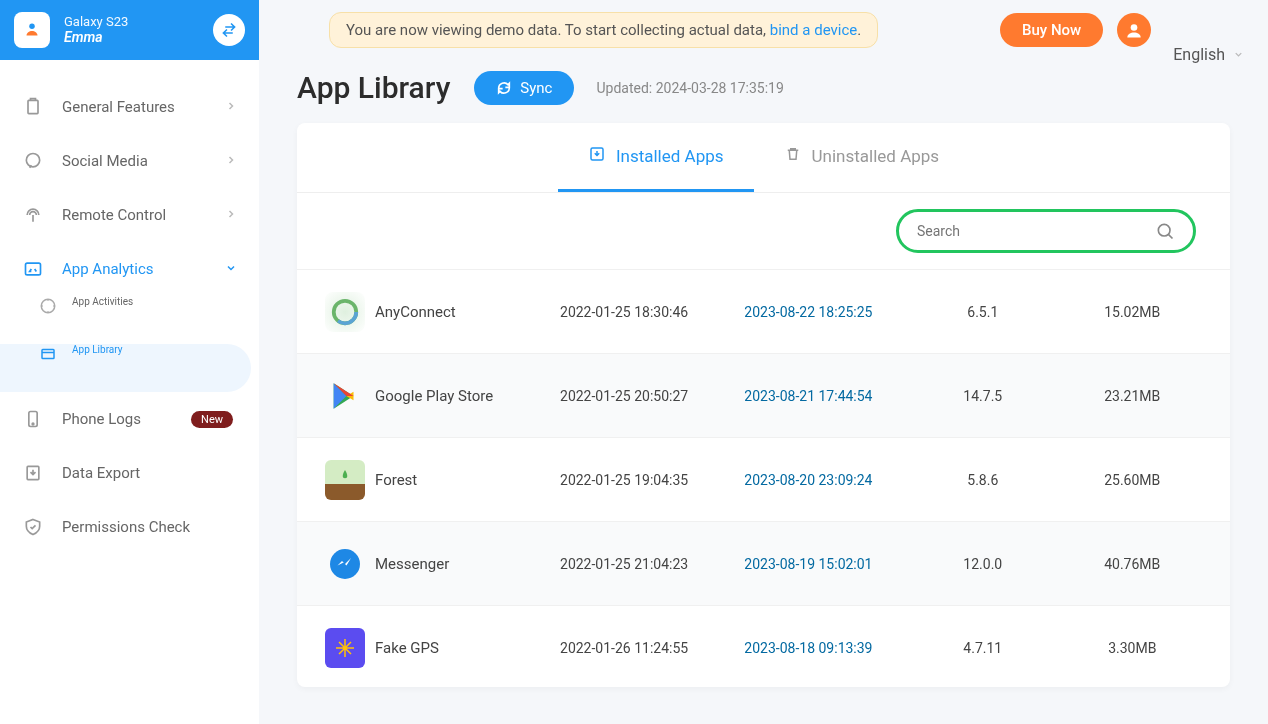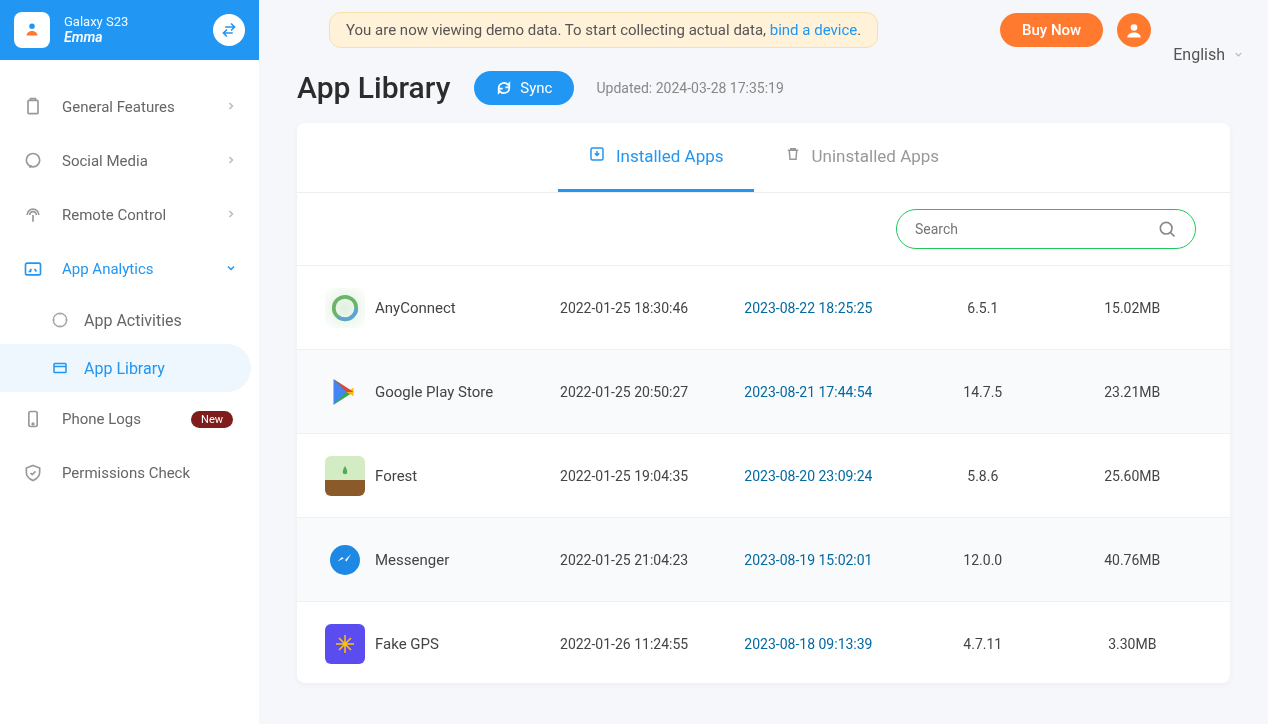--- a/index.html
+++ b/index.html
@@ -12,21 +12,21 @@
 .device-name { font-size: 13px; opacity: 0.95; }
 .device-user { font-size: 14px; font-weight: 600; font-style: italic; }
 .sync-circle { width: 32px; height: 32px; background: #fff; border-radius: 50%; display: flex; align-items: center; justify-content: center; }
 .nav { padding-top: 20px; }
 .nav-item { display: flex; align-items: center; height: 54px; padding: 0 22px; color: #666; cursor: pointer; font-size: 15px; }
 .nav-item .nav-icon { width: 22px; height: 22px; margin-right: 18px; display: flex; align-items: center; justify-content: center; color: #999; }
 .nav-item .chevron { margin-left: auto; color: #bbb; }
 .nav-item.active { color: #2196F3; }
 .nav-item.active .nav-icon { color: #2196F3; }
 .nav-item.active .chevron { color: #2196F3; }
-.sub-item { display: flex; align-items: center; height: 48px; padding-left: 50px; color: #666; cursor: pointer; font-size: 16px; }
+.sub-item { display: flex; align-items: flex-start; height: 48px; padding-left: 38px; color: #666; cursor: pointer; font-size: 10px; }
 .sub-item .sub-icon { width: 20px; height: 20px; margin-right: 14px; display: flex; align-items: center; justify-content: center; color: #aaa; }
 .sub-item.selected { background: #eef6fe; color: #2196F3; border-radius: 0 26px 26px 0; margin-right: 8px; }
 .sub-item.selected .sub-icon { color: #2196F3; }
 .badge-new { background: #7f1d1d; color: #fff; font-size: 11px; padding: 2px 10px; border-radius: 10px; margin-left: auto; margin-right: 4px; }
 .main { margin-left: 259px; height: 100%; }
 .top-bar { height: 60px; display: flex; align-items: center; padding: 0 18px 0 70px; }
 .demo-banner { background: #fff2d9; border: 1px solid #f7e0a8; border-radius: 12px; padding: 8px 16px; font-size: 15px; color: #555; }
 .demo-banner a { color: #2196F3; text-decoration: none; }
 .buy-btn { margin-left: auto; background: #ff7a2f; color: #fff; border: none; border-radius: 18px; padding: 8px 22px; font-size: 15px; font-weight: 500; cursor: pointer; }
 .avatar { width: 34px; height: 34px; background: #ff7a2f; border-radius: 50%; margin-left: 14px; display: flex; align-items: center; justify-content: center; }
@@ -37,21 +37,21 @@
 .page-title { font-size: 30px; font-weight: 500; color: #2c2c2c; margin-right: 24px; }
 .sync-btn { background: #2196F3; color: #fff; border: none; border-radius: 20px; padding: 8px 22px; font-size: 15px; display: flex; align-items: center; cursor: pointer; margin-right: 22px; }
 .sync-btn svg { margin-right: 8px; }
 .updated { color: #888; font-size: 14px; }
 .card { background: #fff; border-radius: 8px; box-shadow: 0 2px 6px rgba(0,0,0,0.04); overflow: hidden; }
 .tabs { display: flex; justify-content: center; border-bottom: 1px solid #eee; }
 .tab { padding: 22px 30px; display: flex; align-items: center; font-size: 17px; color: #999; cursor: pointer; border-bottom: 3px solid transparent; }
 .tab.active { color: #2196F3; border-bottom-color: #2196F3; }
 .tab .tab-icon { margin-right: 10px; }
 .search-row { padding: 16px 34px; display: flex; justify-content: flex-end; }
-.search-box { border: 1px solid #22c55e; border-radius: 22px; padding: 9px 18px; width: 300px; display: flex; align-items: center; }
+.search-box { border: 3px solid #22c55e; border-radius: 22px; padding: 9px 18px; width: 300px; display: flex; align-items: center; }
 .search-box input { border: none; outline: none; flex: 1; font-size: 14px; color: #666; }
 .table-wrap { height: 418px; overflow-y: auto; position: relative; }
 .table-wrap::-webkit-scrollbar { width: 10px; }
 .table-wrap::-webkit-scrollbar-thumb { background: #ccc; border-radius: 5px; }
 .table-wrap::-webkit-scrollbar-track { background: #f0f0f0; }
 .row { display: flex; align-items: center; height: 84px; padding: 0 28px; border-top: 1px solid #f0f0f0; }
 .row:nth-child(even) { background: #f9fafb; }
 .app-icon { width: 40px; height: 40px; border-radius: 8px; margin-right: 10px; flex-shrink: 0; display: flex; align-items: center; justify-content: center; font-size: 22px; }
 .col-name { width: 160px; text-align: left; color: #444; font-size: 15px; }
 .col-date1 { width: 180px; text-align: center; color: #444; font-size: 14px; }
@@ -152,20 +152,29 @@
             <rect x="7" y="3" width="10" height="18" rx="2"></rect>
             <circle cx="12" cy="18" r="1"></circle>
           </svg>
         </span>
       <span>Phone Logs</span>
       <span class="badge-new">New</span>
     </div>
     <div class="nav-item">
       <span class="nav-icon">
           <svg width="20" height="20" viewBox="0 0 24 24" fill="none" stroke="currentColor" stroke-width="2">
+            <rect x="5" y="4" width="14" height="16" rx="1"></rect>
+            <path d="M12 8v6m-3-3l3 3 3-3"></path>
+          </svg>
+        </span>
+      <span>Data Export</span>
+    </div>
+    <div class="nav-item">
+      <span class="nav-icon">
+          <svg width="20" height="20" viewBox="0 0 24 24" fill="none" stroke="currentColor" stroke-width="2">
             <path d="M12 3l8 3v5c0 5-3.5 8-8 10-4.5-2-8-5-8-10V6z"></path>
             <path d="M9 12l2 2 4-4"></path>
           </svg>
         </span>
       <span>Permissions Check</span>
     </div>
   </div>
 </div>
 
 <div class="main">

